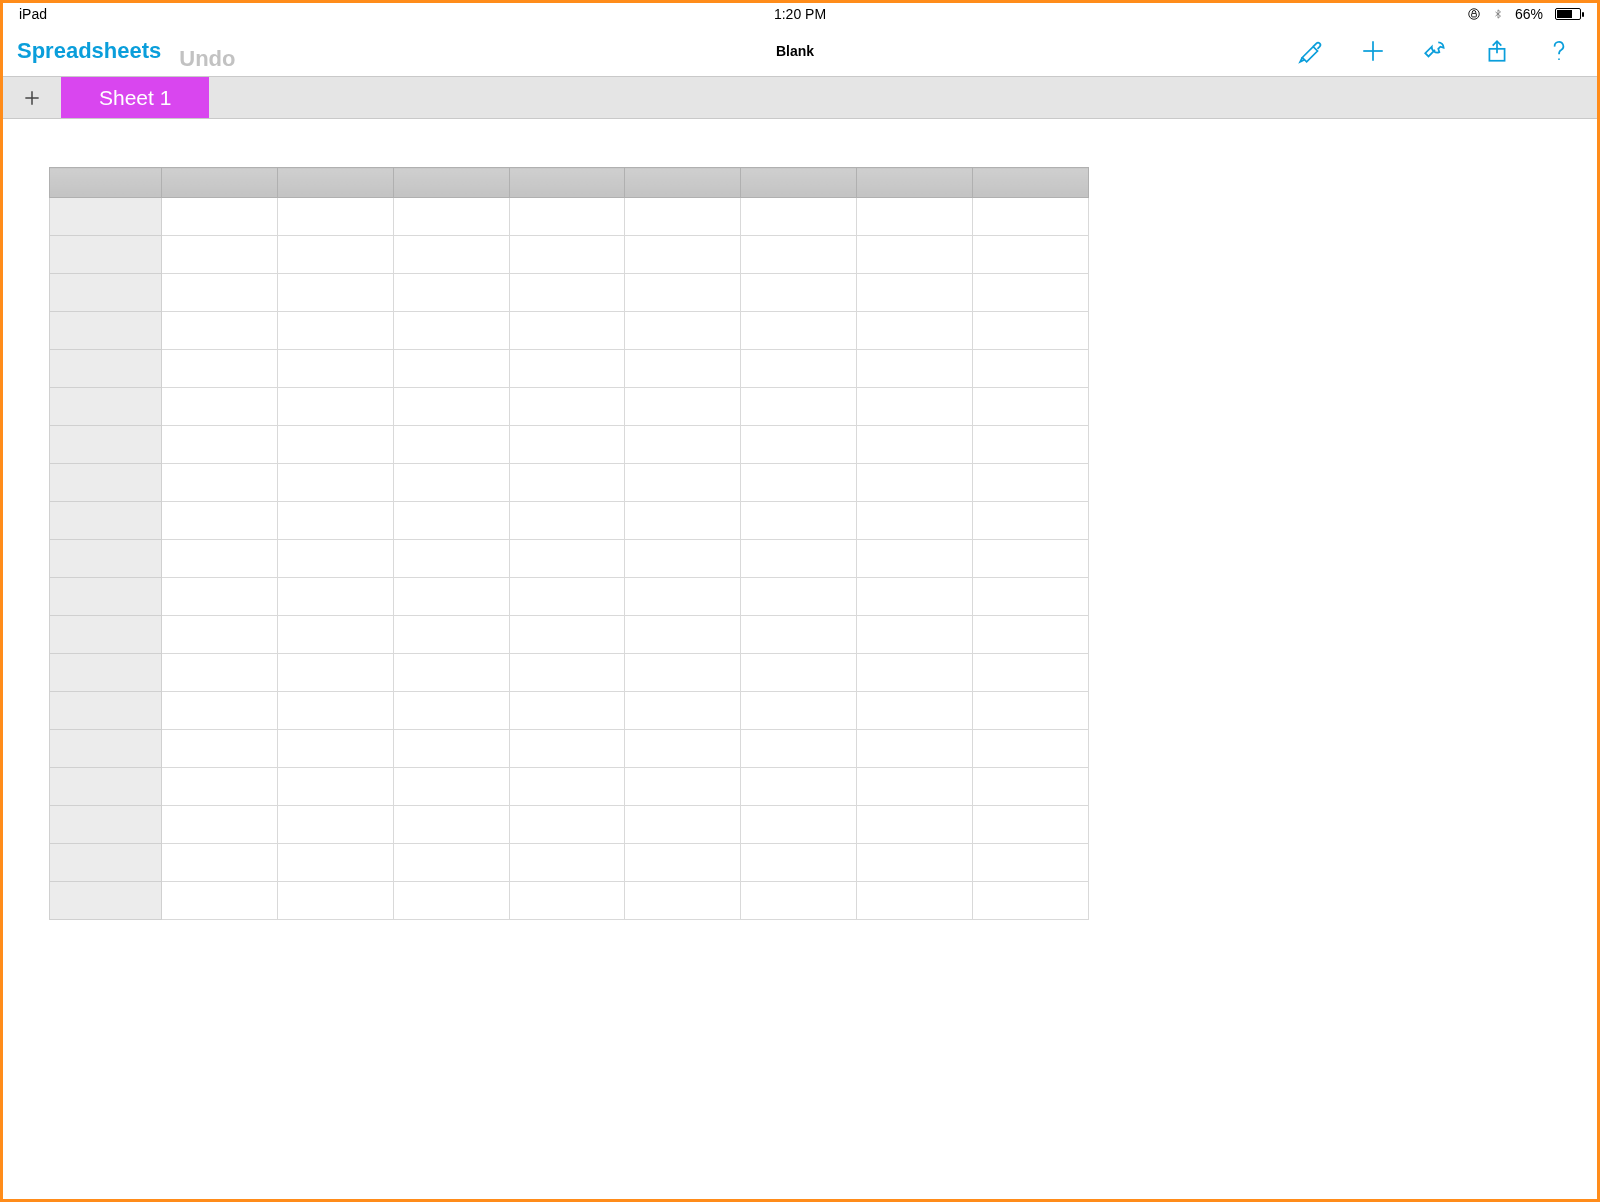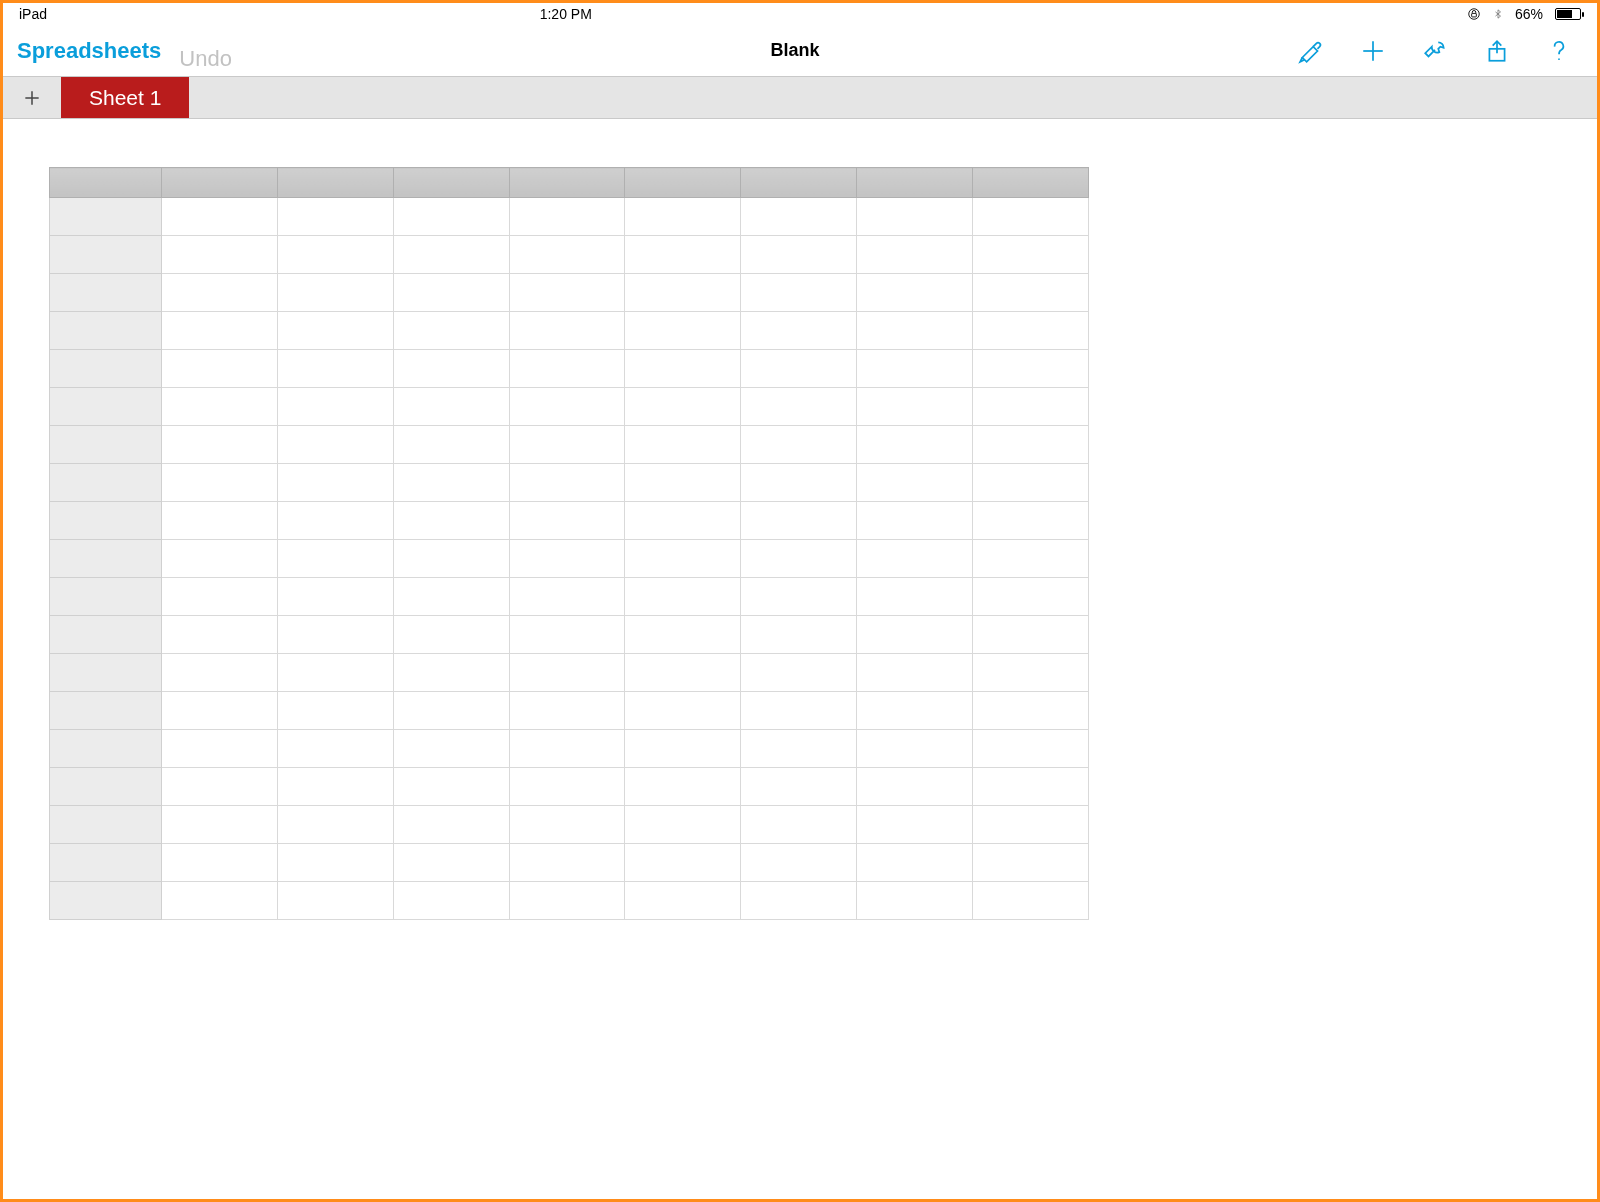--- a/index.html
+++ b/index.html
@@ -14,61 +14,61 @@
     .statusbar {
       display: flex;
       align-items: center;
       height: 22px;
       font-size: 14px;
       color: #000;
       padding: 0 14px;
       background: #fff;
     }
     .statusbar .left { flex: 1; text-align: left; padding-left: 2px; }
-    .statusbar .center { flex: 1; text-align: left; font-weight: 500; }
+    .statusbar .center { flex: 1; text-align: center; font-weight: 500; }
     .statusbar .right { flex: 1; text-align: right; display: flex; justify-content: flex-end; align-items: center; gap: 12px; padding-right: 2px; }
     .battery-body {
       display: inline-block; width: 26px; height: 12px; border: 1px solid #000; border-radius: 2px; position: relative; vertical-align: middle;
     }
     .battery-body::after { content:""; position:absolute; right:-4px; top:3px; width:2px; height:5px; background:#000; border-radius:1px; }
     .battery-fill { position:absolute; left:1px; top:1px; bottom:1px; width:62%; background:#000; }
     .lock-icon, .bt-icon { display:inline-flex; align-items:center; }
 
     .toolbar {
       display: flex;
       align-items: center;
       height: 52px;
       border-bottom: 1px solid #c9c9c9;
       padding: 0 14px;
       background: #fff;
     }
     .toolbar .left-group { display:flex; align-items:center; gap:18px; flex:1; }
-    .toolbar .center-group { flex:1; text-align:center; font-size:18px; color:#000; font-weight:600; }
+    .toolbar .center-group { flex:1; text-align:center; font-size:14px; color:#000; font-weight:600; }
     .toolbar .right-group { flex:1; display:flex; justify-content:flex-end; align-items:center; gap:34px; padding-right:10px; }
     .nav-link { color:#0a9edb; font-size:22px; font-weight:700; }
-    .nav-disabled { color:#c2c2c2; font-size:22px; font-weight:400;margin-top:16px; }
+    .nav-disabled { color:#c2c2c2; font-size:22px; font-weight:700;margin-top:16px; }
     .tb-icon { color:#0a9edb; width:28px; height:28px; display:flex; align-items:center; justify-content:center; }
     .tb-icon svg { width:26px; height:26px; stroke:#0a9edb; fill:none; stroke-width:1.6; }
 
     .tabbar {
       display:flex;
       align-items:stretch;
       height:42px;
       background:#e5e5e5;
       border-bottom:1px solid #c9c9c9;
     }
     .tab-add {
       width:58px; display:flex; align-items:center; justify-content:center;
       color:#555; font-size:24px;
     }
     .tab-add svg { width:20px; height:20px; stroke:#444; stroke-width:1.8; fill:none; }
     .sheet-tab {
-      background:#b91c1c; color:#fff; font-size:21px; font-weight:400;
+      background:#d946ef; color:#fff; font-size:21px; font-weight:400;
       display:flex; align-items:center; justify-content:center;
-      padding: 0 28px;
+      padding: 0 38px;
     }
 
     .canvas {
       padding: 48px 46px 0 46px;
       background:#fff;
     }
     .grid {
       border-collapse:collapse;
       width: 1040px;
     }

